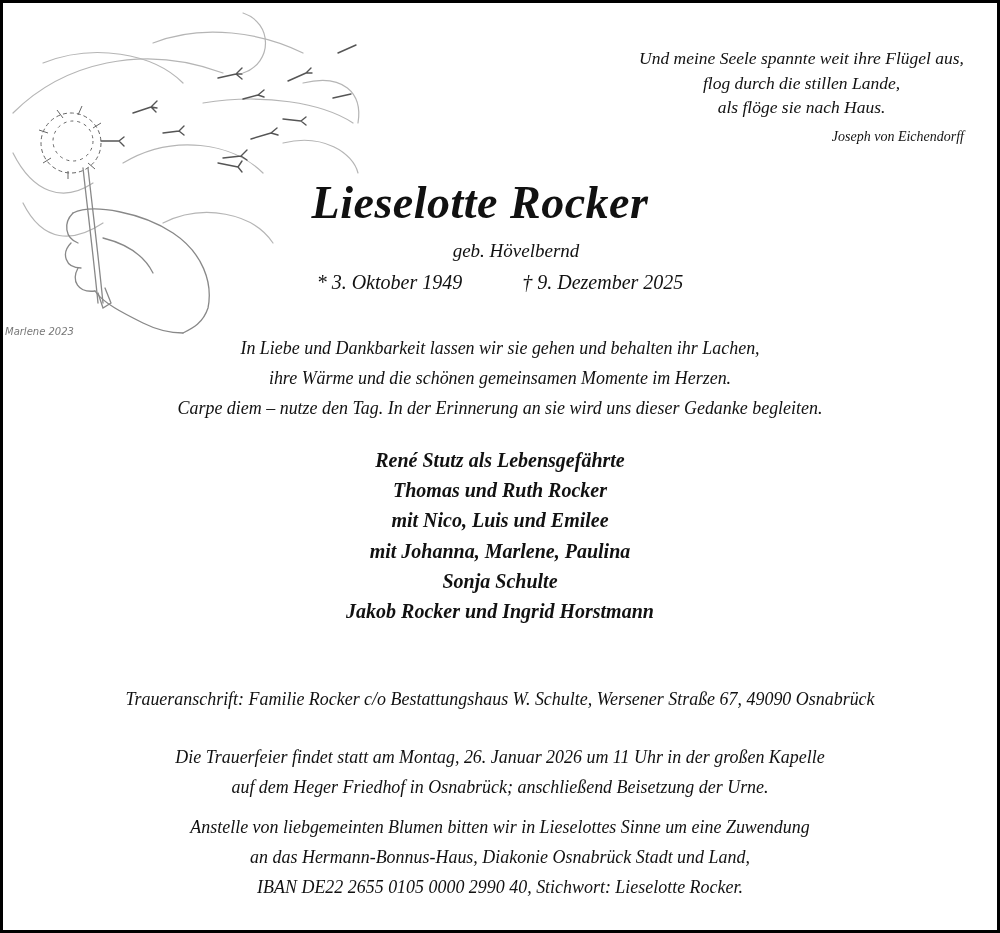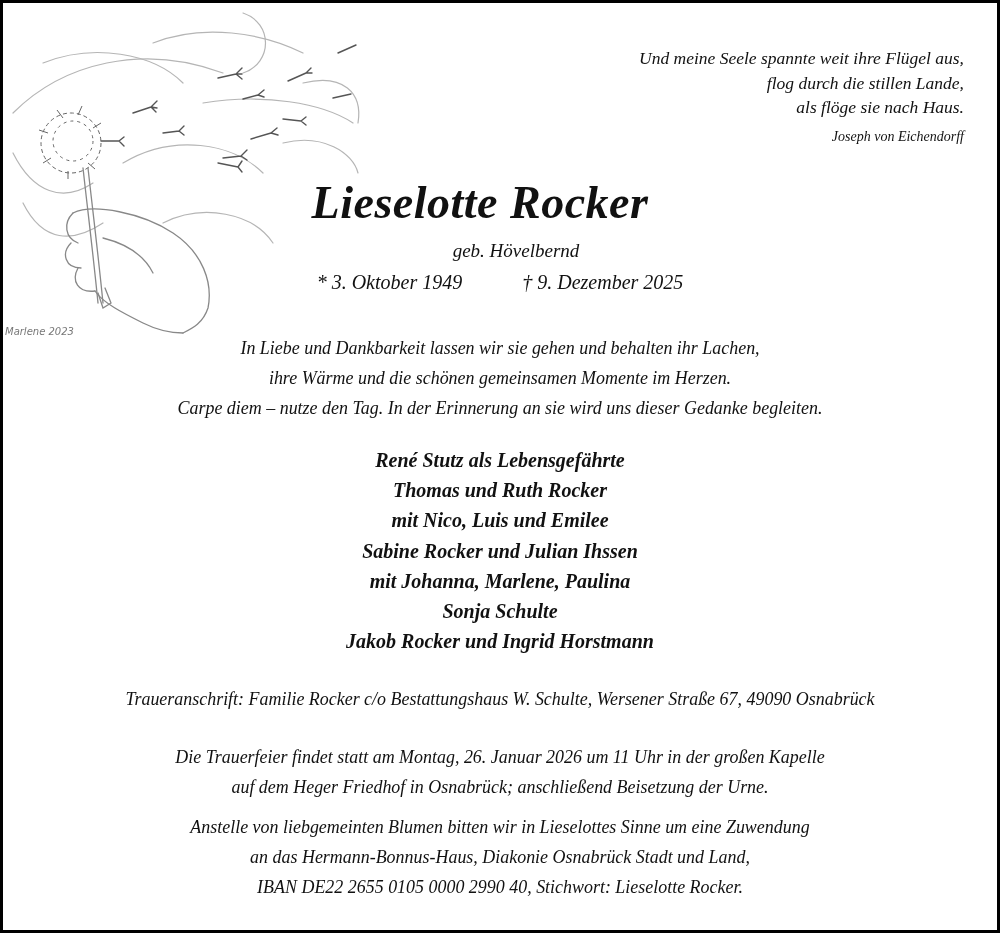--- a/index.html
+++ b/index.html
@@ -1,20 +1,20 @@
 <!DOCTYPE html>
 <html><head>
 <meta charset="utf-8">
 <style>
   html, body { margin:0; padding:0; background:#fff; }
   body { width:1000px; height:933px; position:relative; overflow:hidden; }
   .frame { position:absolute; left:0; top:0; width:994px; height:927px; border:3px solid #000; background:#fff; }
   .serif { font-family: "Liberation Serif", "DejaVu Serif", serif; color:#111; }
   .abs { position:absolute; }
-  .poem { right:36px; top:46px; text-align:right; font-style:italic; font-size:17.5px; line-height:24.5px; }
+  .poem { right:36px; top:46px; text-align:center; font-style:italic; font-size:17.5px; line-height:24.5px; }
   .poet { right:36px; top:129px; text-align:center; font-style:italic; font-size:14px; }
   .drawing { left:3px; top:3px; width:372px; height:342px; }
   .signature { left:5px; top:326px; font-family:"DejaVu Sans", sans-serif; font-size:10px; color:#777; font-style:italic; }
   .name { left:0; width:960px; top:176px; text-align:center; font-weight:bold; font-style:italic; font-size:46px; letter-spacing:0.5px; }
   .birthname { left:16px; width:1000px; top:240px; text-align:center; font-style:italic; font-size:19px; }
   .dates { left:0; width:1000px; top:271px; text-align:center; font-style:italic; font-size:20px; }
   .dates span { display:inline-block; }
   .dates .gap { width:60px; }
   .center-block { left:0; width:1000px; text-align:center; font-style:italic; }
   .intro { top:333px; font-size:19.5px; line-height:30px; transform:scaleX(0.92); }
@@ -92,21 +92,20 @@
 <div class="abs serif center-block intro">
   <span class="line">In Liebe und Dankbarkeit lassen wir sie gehen und behalten ihr Lachen,</span>
   <span class="line">ihre Wärme und die schönen gemeinsamen Momente im Herzen.</span>
   <span class="line">Carpe diem – nutze den Tag. In der Erinnerung an sie wird uns dieser Gedanke begleiten.</span>
 </div>
 
 <div class="abs serif center-block family">
   <span class="line">René Stutz als Lebensgefährte</span>
   <span class="line">Thomas und Ruth Rocker</span>
   <span class="line">mit Nico, Luis und Emilee</span>
-  <span class="line">Sabine Rocker und Julian Ihssen</span>
   <span class="line">mit Johanna, Marlene, Paulina</span>
   <span class="line">Sonja Schulte</span>
   <span class="line">Jakob Rocker und Ingrid Horstmann</span>
 </div>
 
 <div class="abs serif center-block address">Traueranschrift: Familie Rocker c/o Bestattungshaus W. Schulte, Wersener Straße 67, 49090 Osnabrück</div>
 
 <div class="abs serif center-block ceremony">
   <span class="line">Die Trauerfeier findet statt am Montag, 26. Januar 2026 um 11 Uhr in der großen Kapelle</span>
   <span class="line">auf dem Heger Friedhof in Osnabrück; anschließend Beisetzung der Urne.</span>

